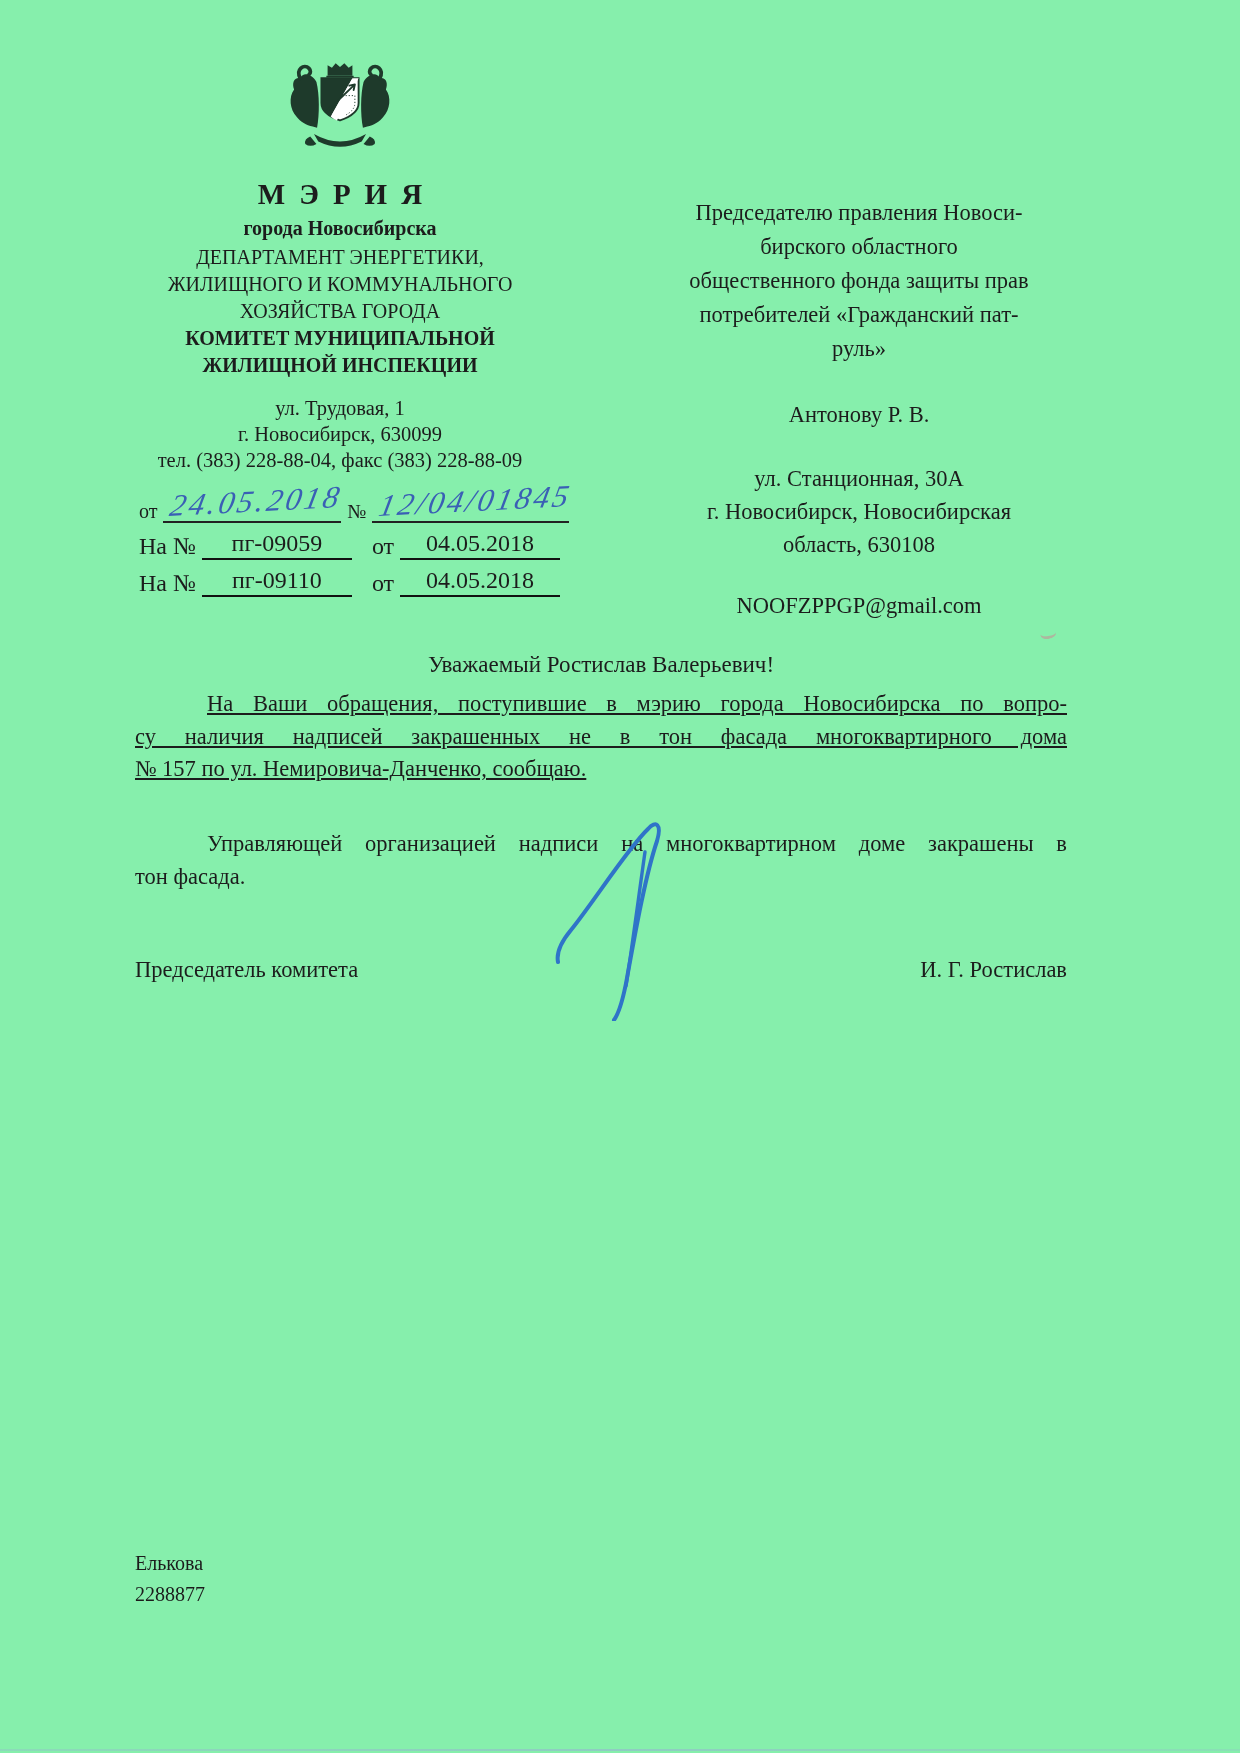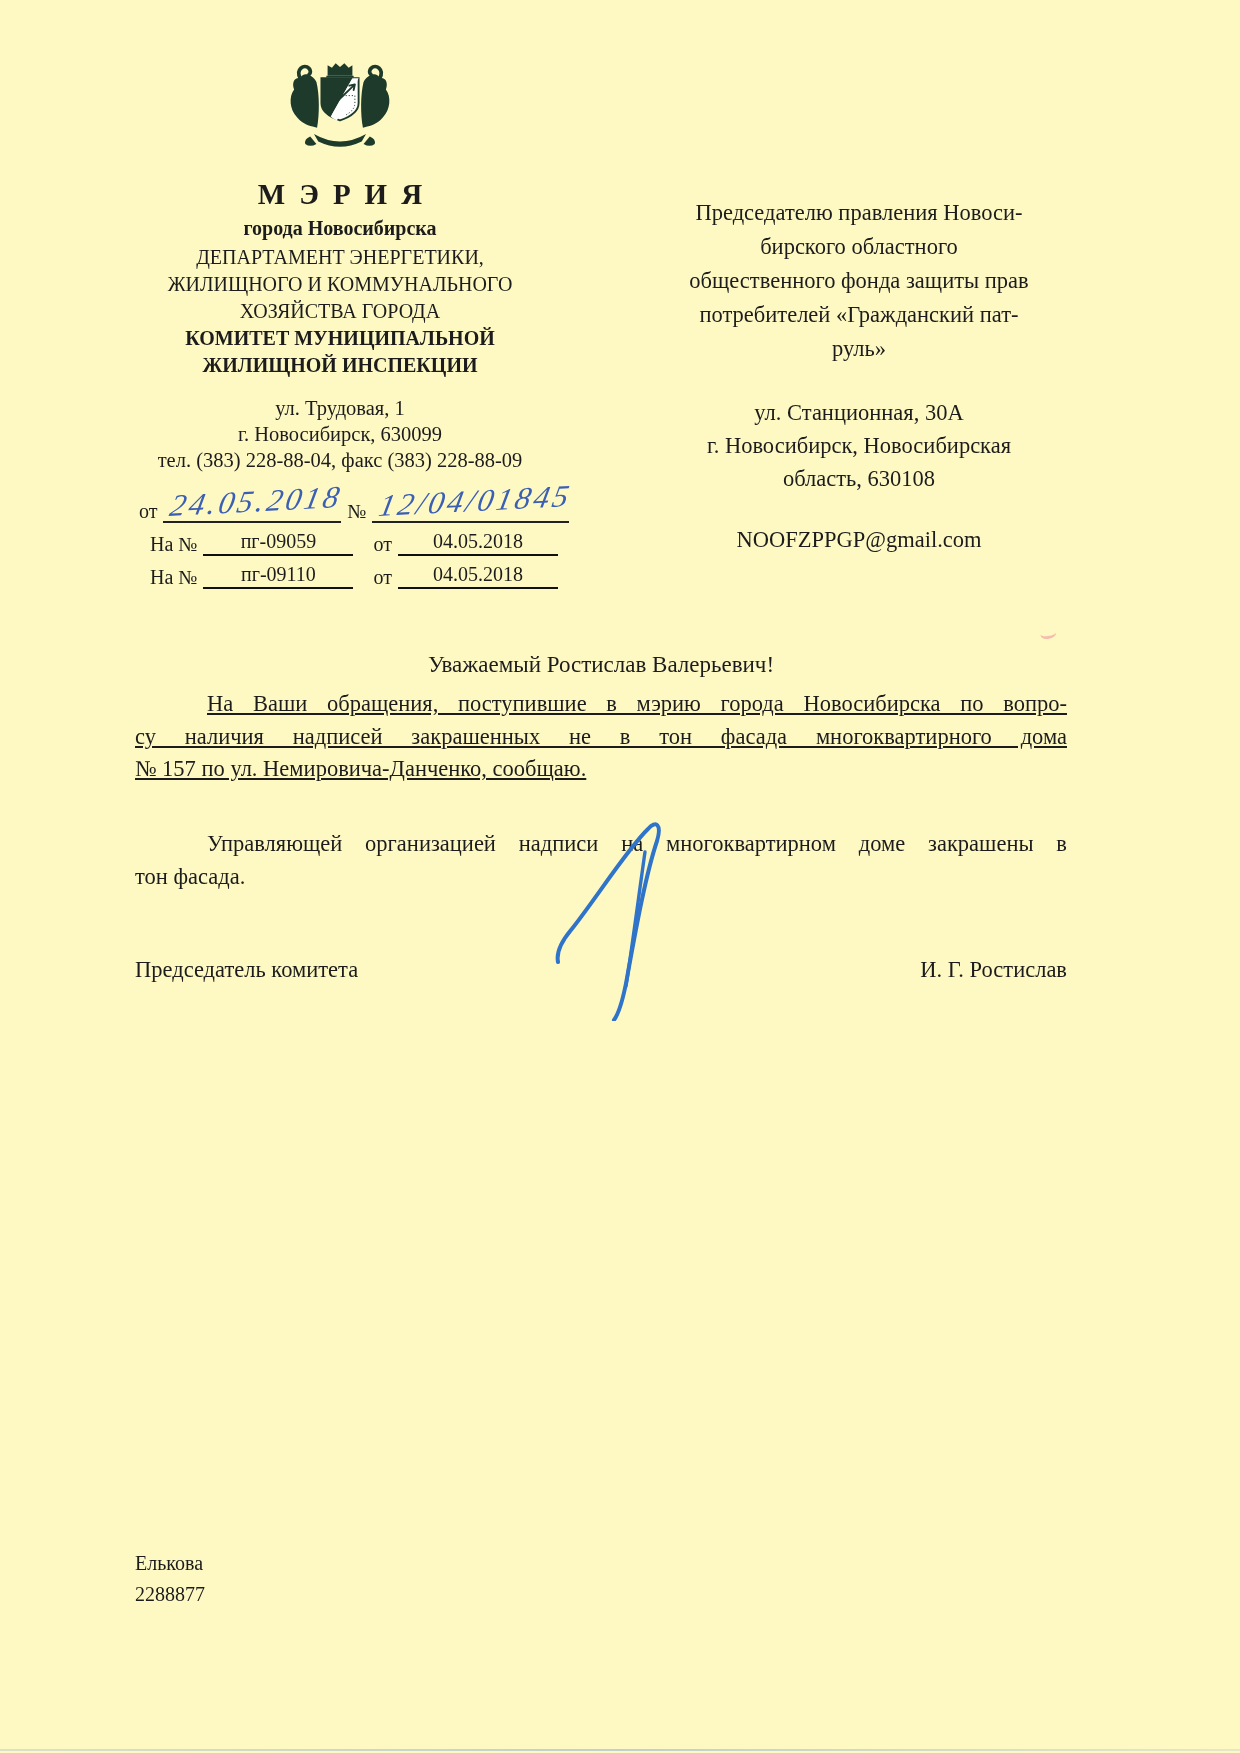--- a/index.html
+++ b/index.html
@@ -1,20 +1,20 @@
 <!DOCTYPE html>
 <html><head>
 <meta charset="utf-8">
 <style>
   html,body{margin:0;padding:0;background:#e9e9e9;}
   .page{
     position:relative;
     width:1240px;height:1753px;
     margin:0 auto;
-    background:#fef9c3;
+    background:#86efac;
     font-family:"Liberation Serif","DejaVu Serif",serif;
     color:#1c1c1c;
     overflow:hidden;
   }
   
   .sender{
     position:absolute;left:105px;top:58px;width:470px;
     text-align:center;
   }
   .emblem{display:block;margin:0 auto;}
@@ -52,23 +52,22 @@
     font-size:31px;font-style:italic;
     color:#3a5fb5;
     white-space:nowrap;
     letter-spacing:3px;
     transform:skewX(-14deg) rotate(-3deg);
     transform-origin:left bottom;
   }
   .ref-row{
     display:flex;align-items:flex-end;
     padding-left:34px;
-    font-size:20px;
+    font-size:24px;
     margin-top:7px;
-    justify-content:center;
   }
   .ref-cell{
     display:inline-block;border-bottom:2.5px solid #111;
     text-align:center;margin:0 6px;
     padding-bottom:1px;
   }
   .ref-cell.no{width:150px;}
   .ref-cell.dt{width:160px;}
   .ref-row .lbl.ot{margin-left:14px;}
   
@@ -195,20 +194,21 @@
   </div>
 
   <div class="recipient">
     <div class="r-org">
       <div>Председателю правления Новоси-</div>
       <div>бирского  областного</div>
       <div>общественного фонда защиты прав</div>
       <div>потребителей «Гражданский пат-</div>
       <div>руль»</div>
     </div>
+    <div class="name">Антонову Р. В.</div>
     <div class="r-addr">
       <div>ул. Станционная, 30А</div>
       <div>г. Новосибирск, Новосибирская</div>
       <div>область,  630108</div>
     </div>
     <div class="email">NOOFZPPGP@gmail.com</div>
   </div>
 
   <div class="body-wrap">
     <div class="salutation">Уважаемый Ростислав Валерьевич!</div>

